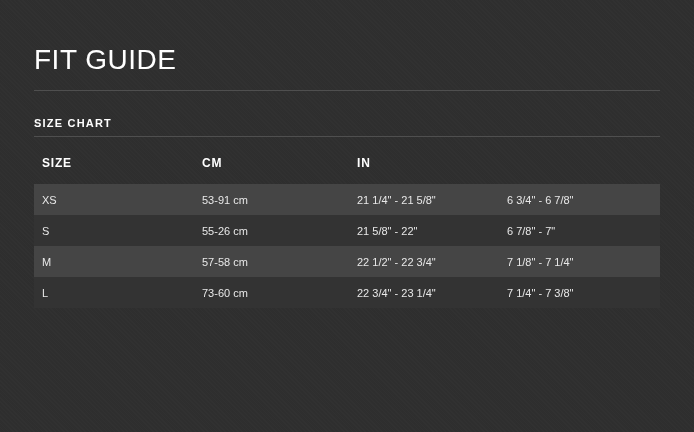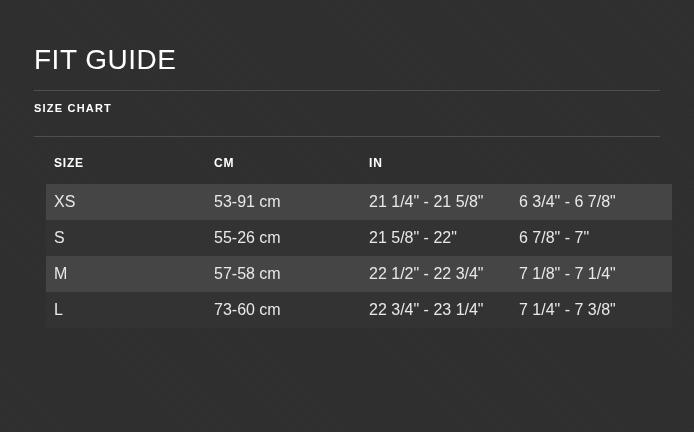--- a/index.html
+++ b/index.html
@@ -63,45 +63,45 @@
     right: 0;
     height: 1px;
     background: #4f4f4f;
   }
   .rule-top { top: 90px; }
   .rule-bottom { top: 136px; }
 
   .subtitle {
     position: absolute;
     left: 0;
-    top: 102px;
+    top: 117px;
     font-size: 11px;
     font-weight: bold;
     letter-spacing: 1.2px;
     color: #ffffff;
   }
 
   table.chart {
     position: absolute;
-    left: 12px;
+    left: 0;
     top: 156px;
     width: 626px;
     border-collapse: collapse;
     table-layout: fixed;
   }
   table.chart th {
     text-align: left;
     font-size: 12px;
     font-weight: bold;
     letter-spacing: 0.8px;
     color: #ffffff;
     padding: 0 0 14px 8px;
   }
   table.chart td {
-    font-size: 16px;
+    font-size: 11px;
     color: #e8e8e8;
     padding: 9px 0 9px 8px;
     height: 31px;
   }
   table.chart tbody tr.odd td { background: #454545; }
   table.chart tbody tr.even td { background: #333333; }
 
   col.c1 { width: 160px; }
   col.c2 { width: 155px; }
   col.c3 { width: 150px; }

